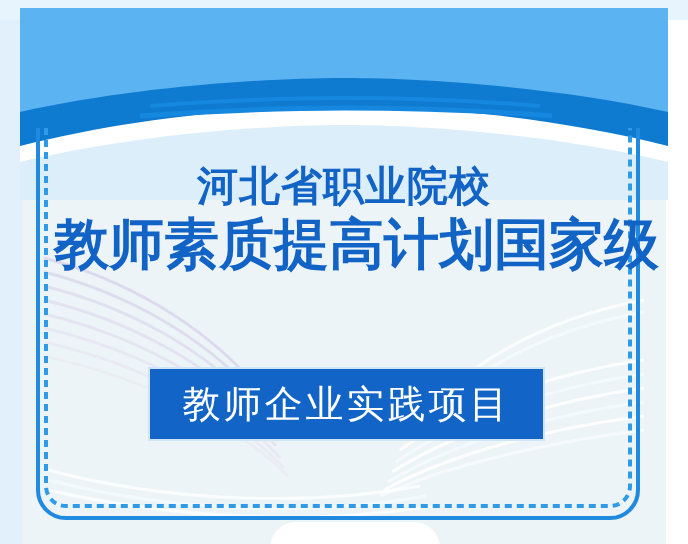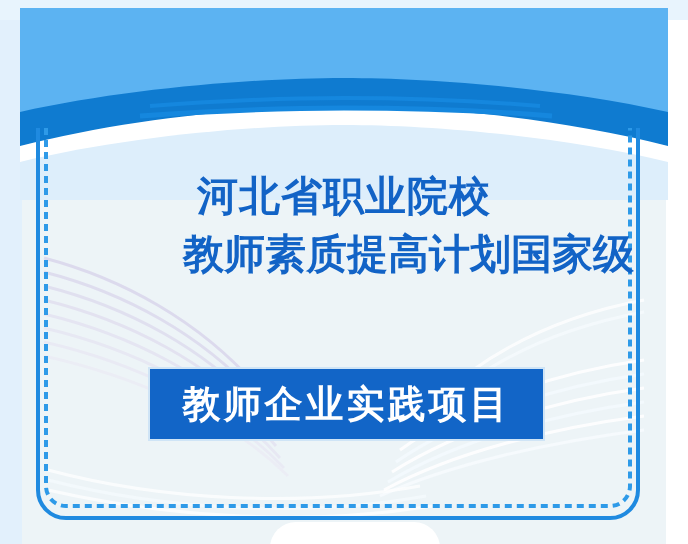--- a/index.html
+++ b/index.html
@@ -81,36 +81,36 @@
     top: 0;
     width: 688px;
     height: 544px;
     pointer-events: none;
   }
 
   
   .title-block {
     position: absolute;
     left: 54px;
-    top: 167px;
+    top: 157px;
     width: 580px;
     text-align: center;
     z-index: 6;
   }
   .title-line {
     color: #1263c6;
     font-family: "DejaVu Sans", "Liberation Sans", sans-serif;
     font-weight: 700;
     font-size: 41px;
     line-height: 58px;
     letter-spacing: 1px;
     white-space: nowrap;
   }
   .title-line.l2 {
-    font-size: 41px;
+    font-size: 55px;
     letter-spacing: 0px;
     text-align: right;
   }
 
   
   .banner {
     position: absolute;
     left: 148px;
     top: 367px;
     width: 397px;
@@ -119,21 +119,21 @@
     border: 2px solid #cfe4f6;
     box-sizing: border-box;
     display: flex;
     align-items: center;
     justify-content: center;
     z-index: 7;
   }
   .banner-text {
     color: #ffffff;
     font-family: "DejaVu Sans", "Liberation Sans", sans-serif;
-    font-weight: 700;
+    font-weight: 400;
     font-size: 38px;
     letter-spacing: 3px;
     line-height: 1;
     white-space: nowrap;
   }
 
   
   .bottom-accent {
     position: absolute;
     left: 270px;

